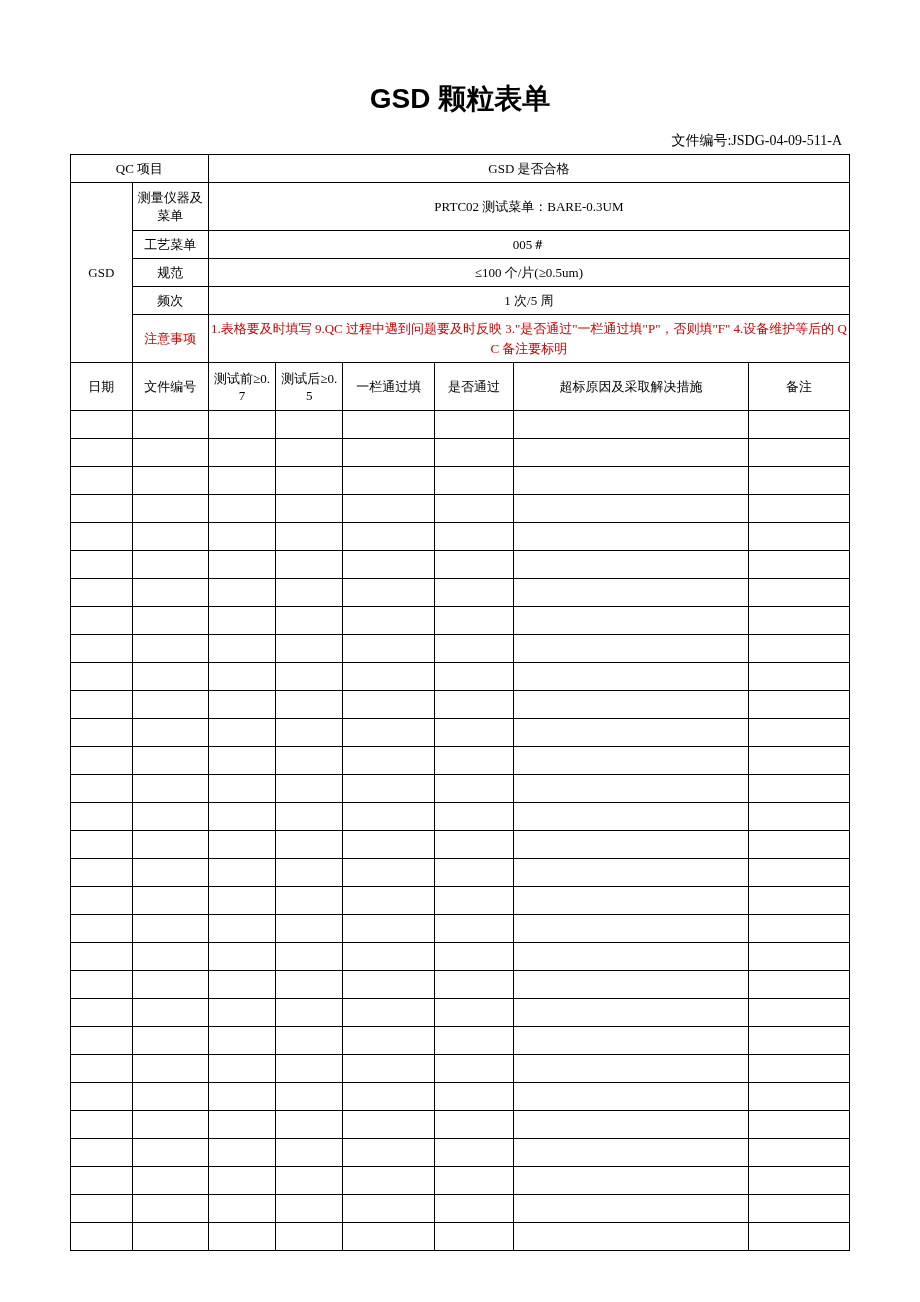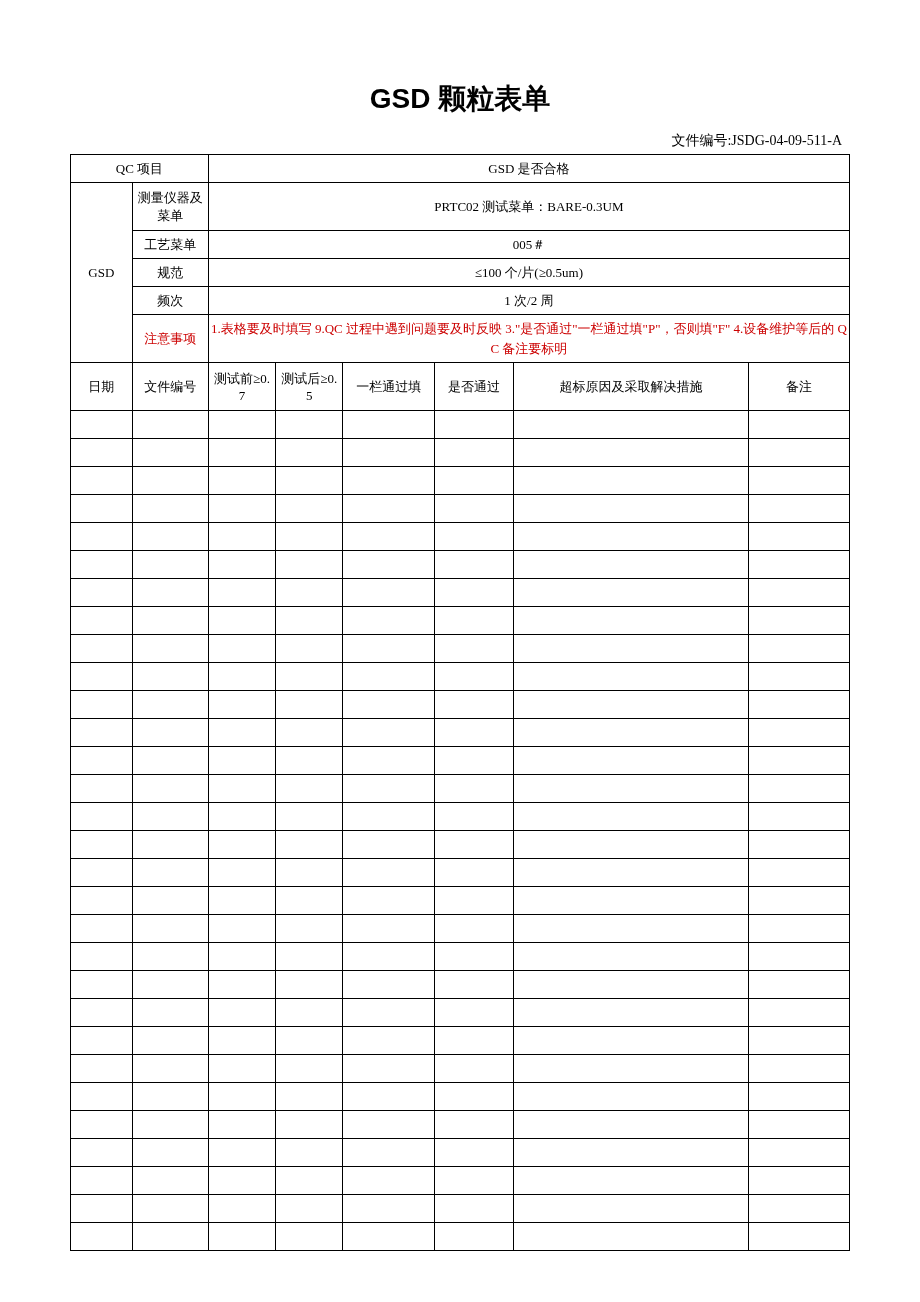--- a/index.html
+++ b/index.html
@@ -87,21 +87,21 @@
     <tr>
       <td>工艺菜单</td>
       <td colspan="6">005＃</td>
     </tr>
     <tr>
       <td>规范</td>
       <td colspan="6">≤100 个/片(≥0.5um)</td>
     </tr>
     <tr>
       <td>频次</td>
-      <td colspan="6">1 次/2 周</td>
+      <td colspan="6">1 次/5 周</td>
     </tr>
     <tr>
       <td rowspan="2" class="red">注意事项</td>
       <td colspan="6" rowspan="2" class="red" style="height:48px;line-height:1.5">1.表格要及时填写 9.QC 过程中遇到问题要及时反映 3."是否通过"一栏通过填"P"，否则填"F" 4.设备维护等后的 QC 备注要标明</td>
     </tr>
     <tr></tr>
     <tr>
       <td class="hdr" style="height:48px">日期</td>
       <td class="hdr">文件编号</td>
       <td class="hdr">测试前≥0.7</td>

